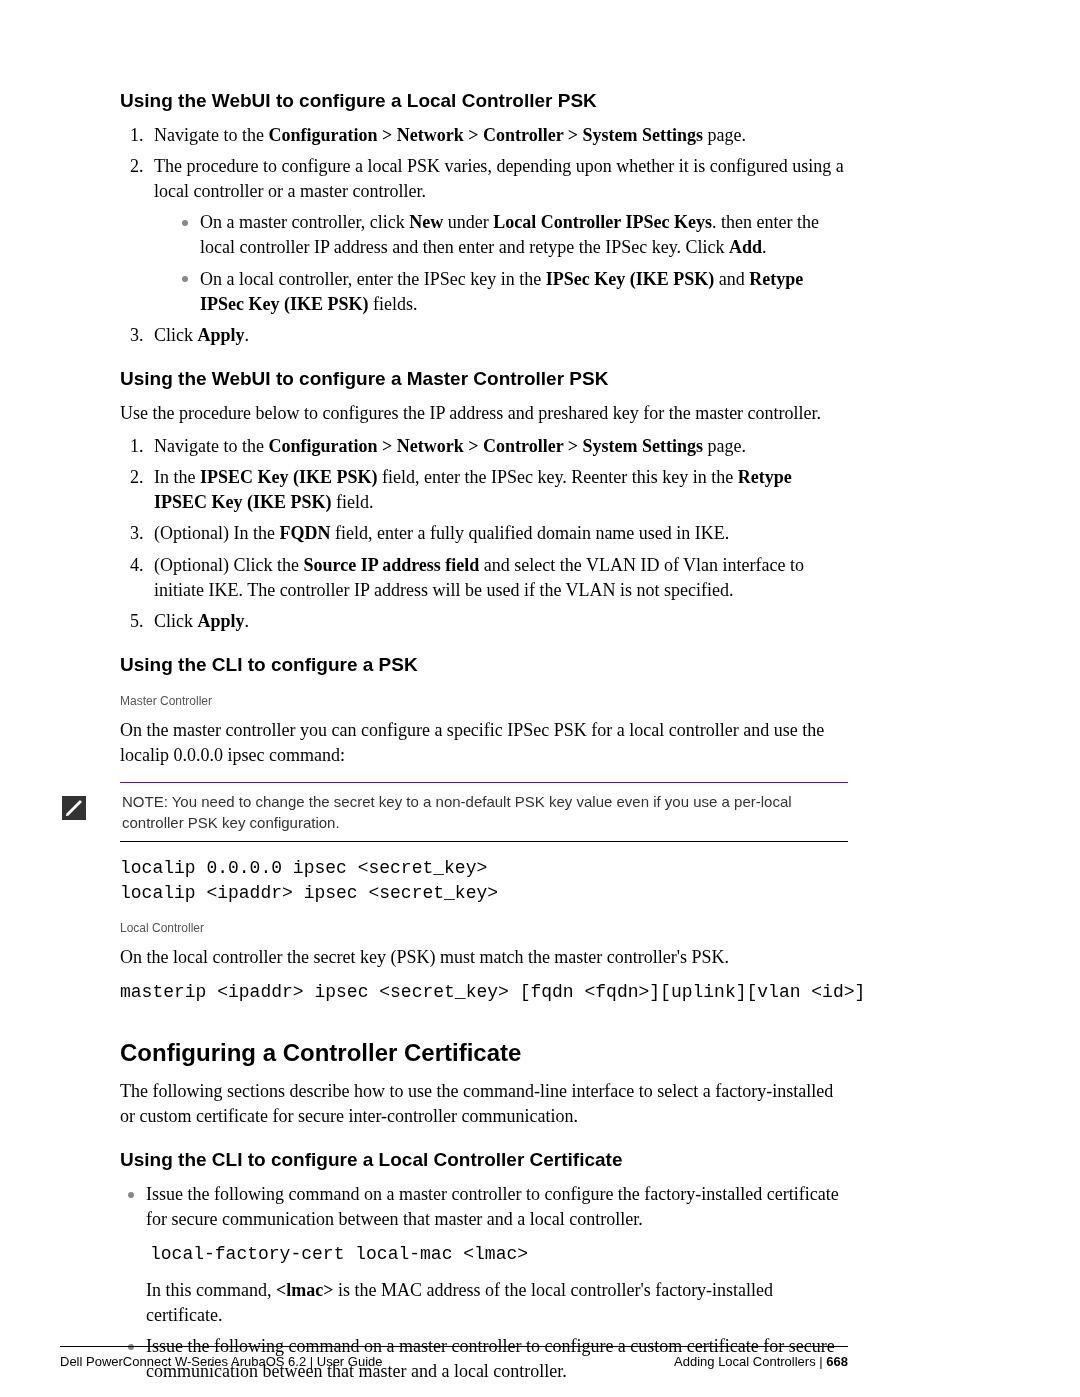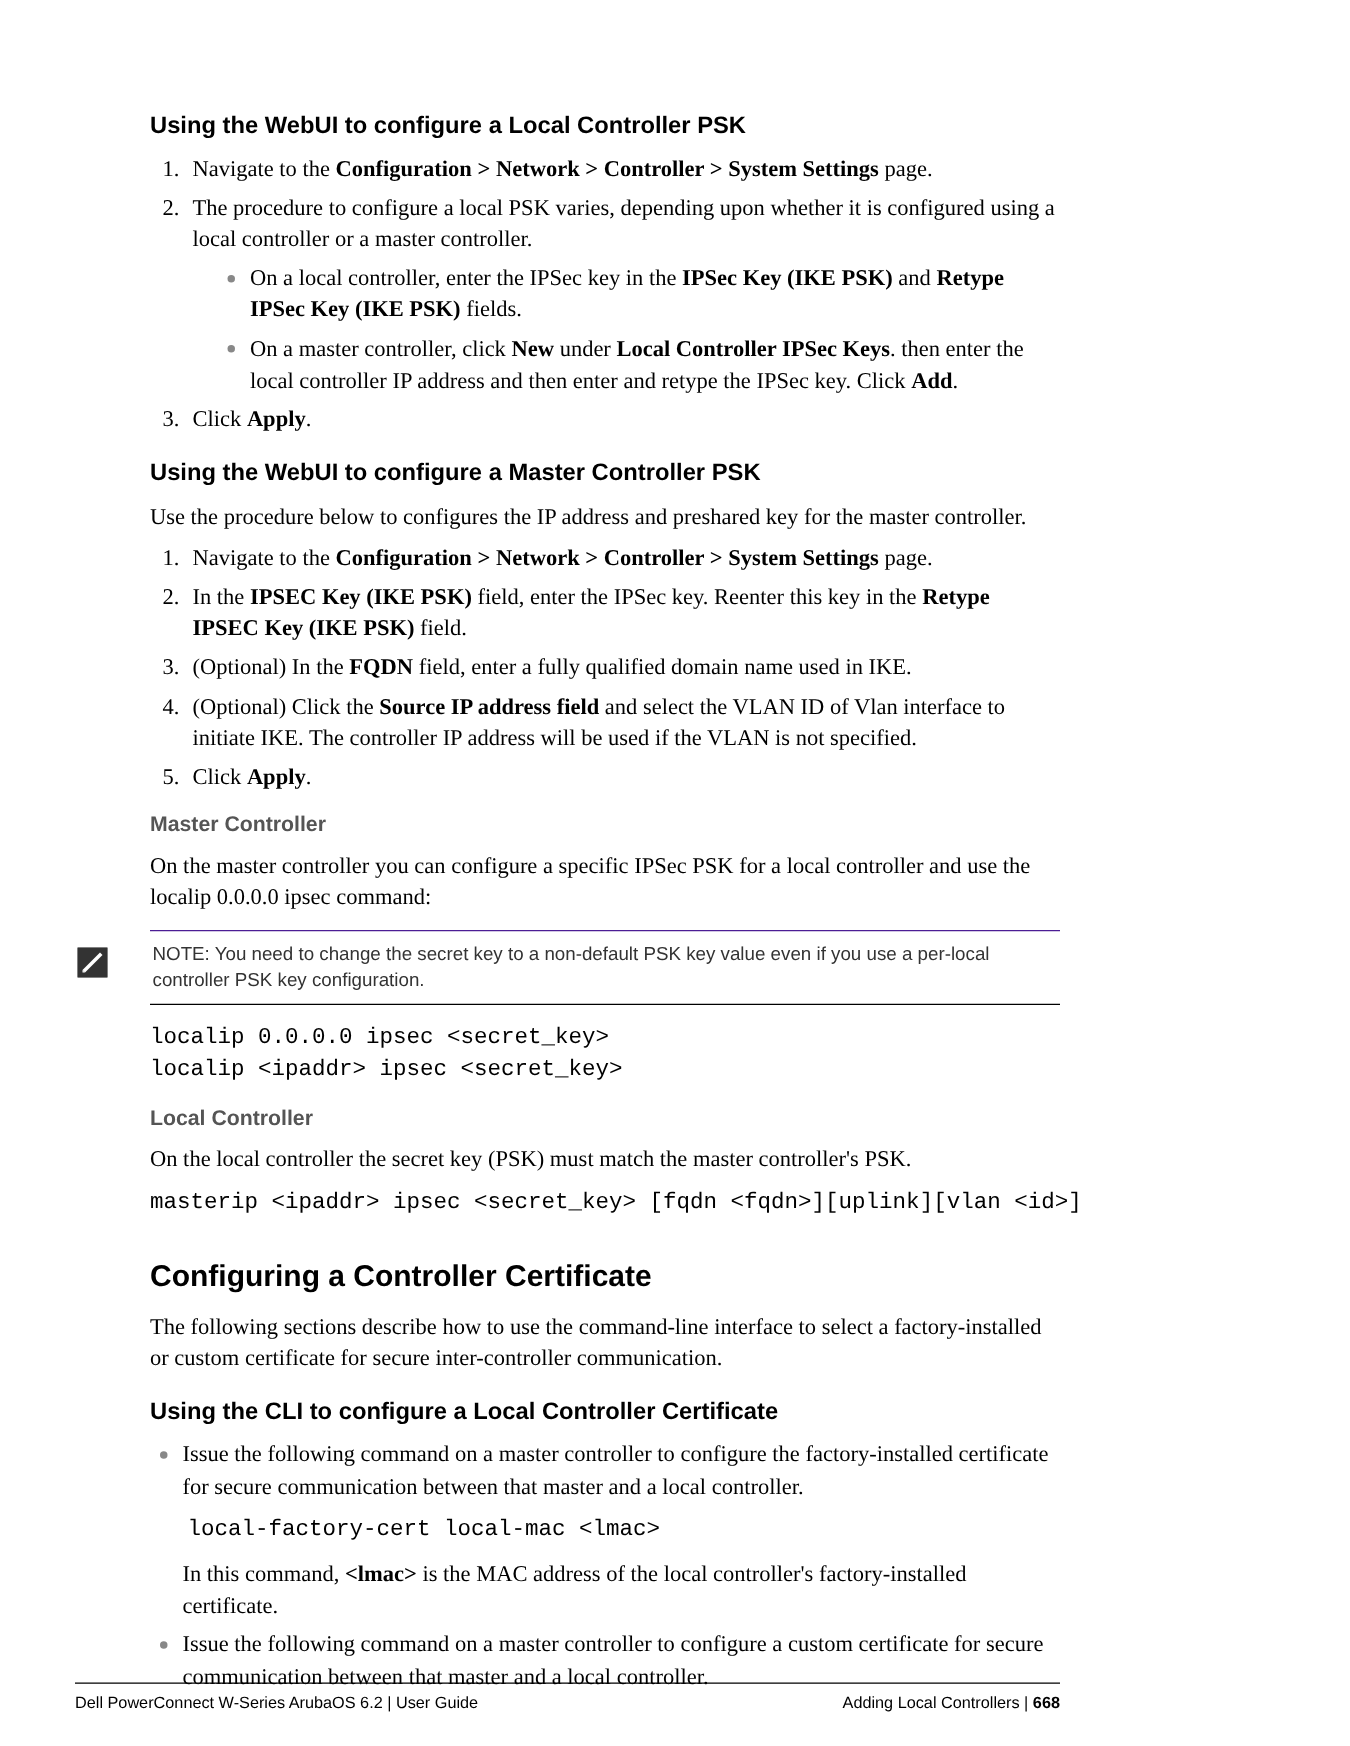--- a/index.html
+++ b/index.html
@@ -27,22 +27,22 @@
     margin: 30px 0 10px 0;
   }
   h3.sub-heading {
     font-family: Arial, Helvetica, sans-serif;
     font-weight: bold;
     font-size: 19px;
     margin: 18px 0 8px 0;
   }
   h4.minor-heading {
     font-family: Arial, Helvetica, sans-serif;
-    font-weight: bold;
-    font-size: 17px;
+    font-weight: normal;
+    font-size: 12px;
     color: #555;
     margin: 14px 0 6px 0;
   }
   p { margin: 8px 0; }
   ol { margin: 6px 0 6px 18px; padding: 0; }
   ol > li { margin: 6px 0 6px 10px; padding-left: 6px; }
   ul.sub {
     list-style: none;
     margin: 6px 0 6px 28px;
     padding: 0;
@@ -132,25 +132,25 @@
   <h3 class="sub-heading">Using the WebUI to configure a Local Controller PSK</h3>
 
   <ol>
     <li>
       <span>Navigate to the </span><span class="bold">Configuration &gt; Network &gt; Controller &gt; System Settings</span><span> page.</span>
     </li>
     <li>
       <span>The procedure to configure a local PSK varies, depending upon whether it is configured using a local controller or a master controller.</span>
       <ul class="sub">
         <li>
+          <span>On a master controller, click </span><span class="bold">New</span><span> under </span><span class="bold">Local Controller IPSec Keys</span><span>. then enter the local controller IP address and then enter and retype the IPSec key. Click </span><span class="bold">Add</span><span>.</span>
+        </li>
+        <li>
           <span>On a local controller, enter the IPSec key in the </span><span class="bold">IPSec Key (IKE PSK)</span><span> and </span><span class="bold">Retype IPSec Key (IKE PSK)</span><span> fields.</span>
         </li>
-        <li>
-          <span>On a master controller, click </span><span class="bold">New</span><span> under </span><span class="bold">Local Controller IPSec Keys</span><span>. then enter the local controller IP address and then enter and retype the IPSec key. Click </span><span class="bold">Add</span><span>.</span>
-        </li>
       </ul>
     </li>
     <li>
       <span>Click </span><span class="bold">Apply</span><span>.</span>
     </li>
   </ol>
 
   <h3 class="sub-heading">Using the WebUI to configure a Master Controller PSK</h3>
   <p>Use the procedure below to configures the IP address and preshared key for the master controller.</p>
 
@@ -165,20 +165,21 @@
       <span>(Optional) In the </span><span class="bold">FQDN</span><span> field, enter a fully qualified domain name used in IKE.</span>
     </li>
     <li>
       <span>(Optional) Click the </span><span class="bold">Source IP address field</span><span> and select the VLAN ID of Vlan interface to initiate IKE. The controller IP address will be used if the VLAN is not specified.</span>
     </li>
     <li>
       <span>Click </span><span class="bold">Apply</span><span>.</span>
     </li>
   </ol>
 
+  <h3 class="sub-heading">Using the CLI to configure a PSK</h3>
   <h4 class="minor-heading">Master Controller</h4>
   <p>On the master controller you can configure a specific IPSec PSK for a local controller and use the localip 0.0.0.0 ipsec command:</p>
 
   <div class="note-wrap">
     <div class="note-icon">
       <svg viewBox="0 0 24 24">
           <rect width="24" height="24" fill="#333"></rect>
           <path d="M4 18 L18 4 L20 6 L6 20 Z" fill="#fff"></path>
           <path d="M4 20 L4 18 L6 20 Z" fill="#fff"></path>
         </svg>

